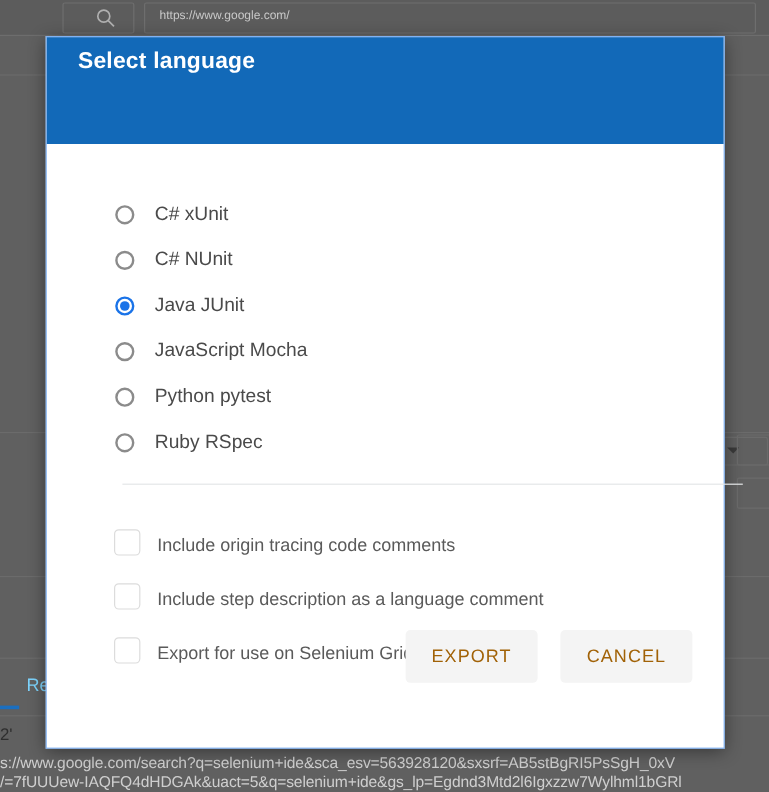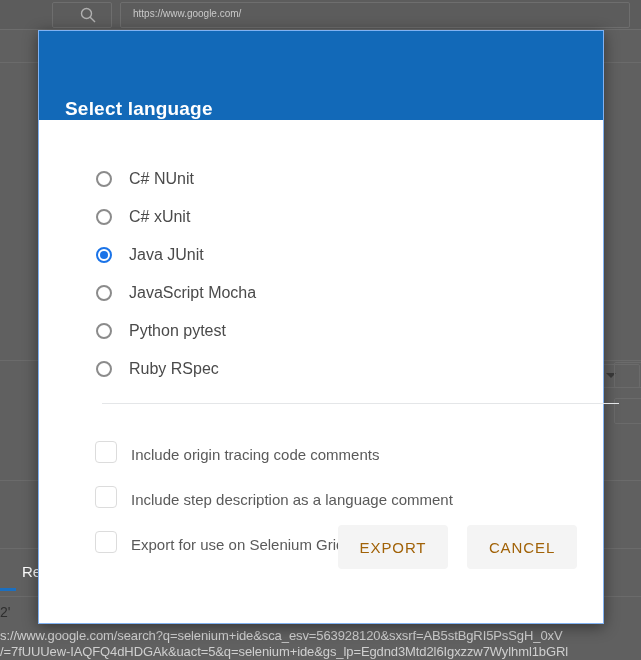--- a/index.html
+++ b/index.html
@@ -86,21 +86,21 @@
     position: absolute;
     border: 1px solid #6b6b6b;
     border-radius: 2px;
     box-sizing: border-box;
   }
 
   .bg-tab-label {
     position: absolute;
     left: 22px; top: 563px;
     font-size: 15px;
-    color: #ffffff;
+    color: #7dd3fc;
     white-space: nowrap;
   }
   .bg-tab-underline {
     position: absolute;
     left: 0px; top: 588px;
     width: 16px; height: 3px;
     background: #1b6fc0;
   }
   .bg-cell-text {
     position: absolute;
@@ -131,22 +131,22 @@
     box-shadow: 0 3px 14px rgba(0,0,0,0.45);
     display: flex;
     flex-direction: column;
     box-sizing: border-box;
     border: 1px solid rgba(26,115,232,0.55);
   }
   .dlg-header {
     height: 89px;
     background: #1269b8;
     display: flex;
-    align-items: flex-end;
-    padding: 0 26px;
+    align-items: flex-start;
+    padding: 10px 26px;
     box-sizing: border-box;
     flex: none;
   }
   .dlg-title {
     color: #ffffff;
     font-size: 19px;
     font-weight: bold;
     letter-spacing: 0.2px;
   }
   .dlg-body {
@@ -282,25 +282,25 @@
 
   <div class="dlg-header">
     <div class="dlg-title">Select language</div>
   </div>
 
   <div class="dlg-body">
 
     <div class="radio-list">
       <div class="radio-row">
         <span class="radio-mark"></span>
+        <span class="radio-label">C# xUnit</span>
+      </div>
+      <div class="radio-row">
+        <span class="radio-mark"></span>
         <span class="radio-label">C# NUnit</span>
-      </div>
-      <div class="radio-row">
-        <span class="radio-mark"></span>
-        <span class="radio-label">C# xUnit</span>
       </div>
       <div class="radio-row selected">
         <span class="radio-mark"></span>
         <span class="radio-label">Java JUnit</span>
       </div>
       <div class="radio-row">
         <span class="radio-mark"></span>
         <span class="radio-label">JavaScript Mocha</span>
       </div>
       <div class="radio-row">

